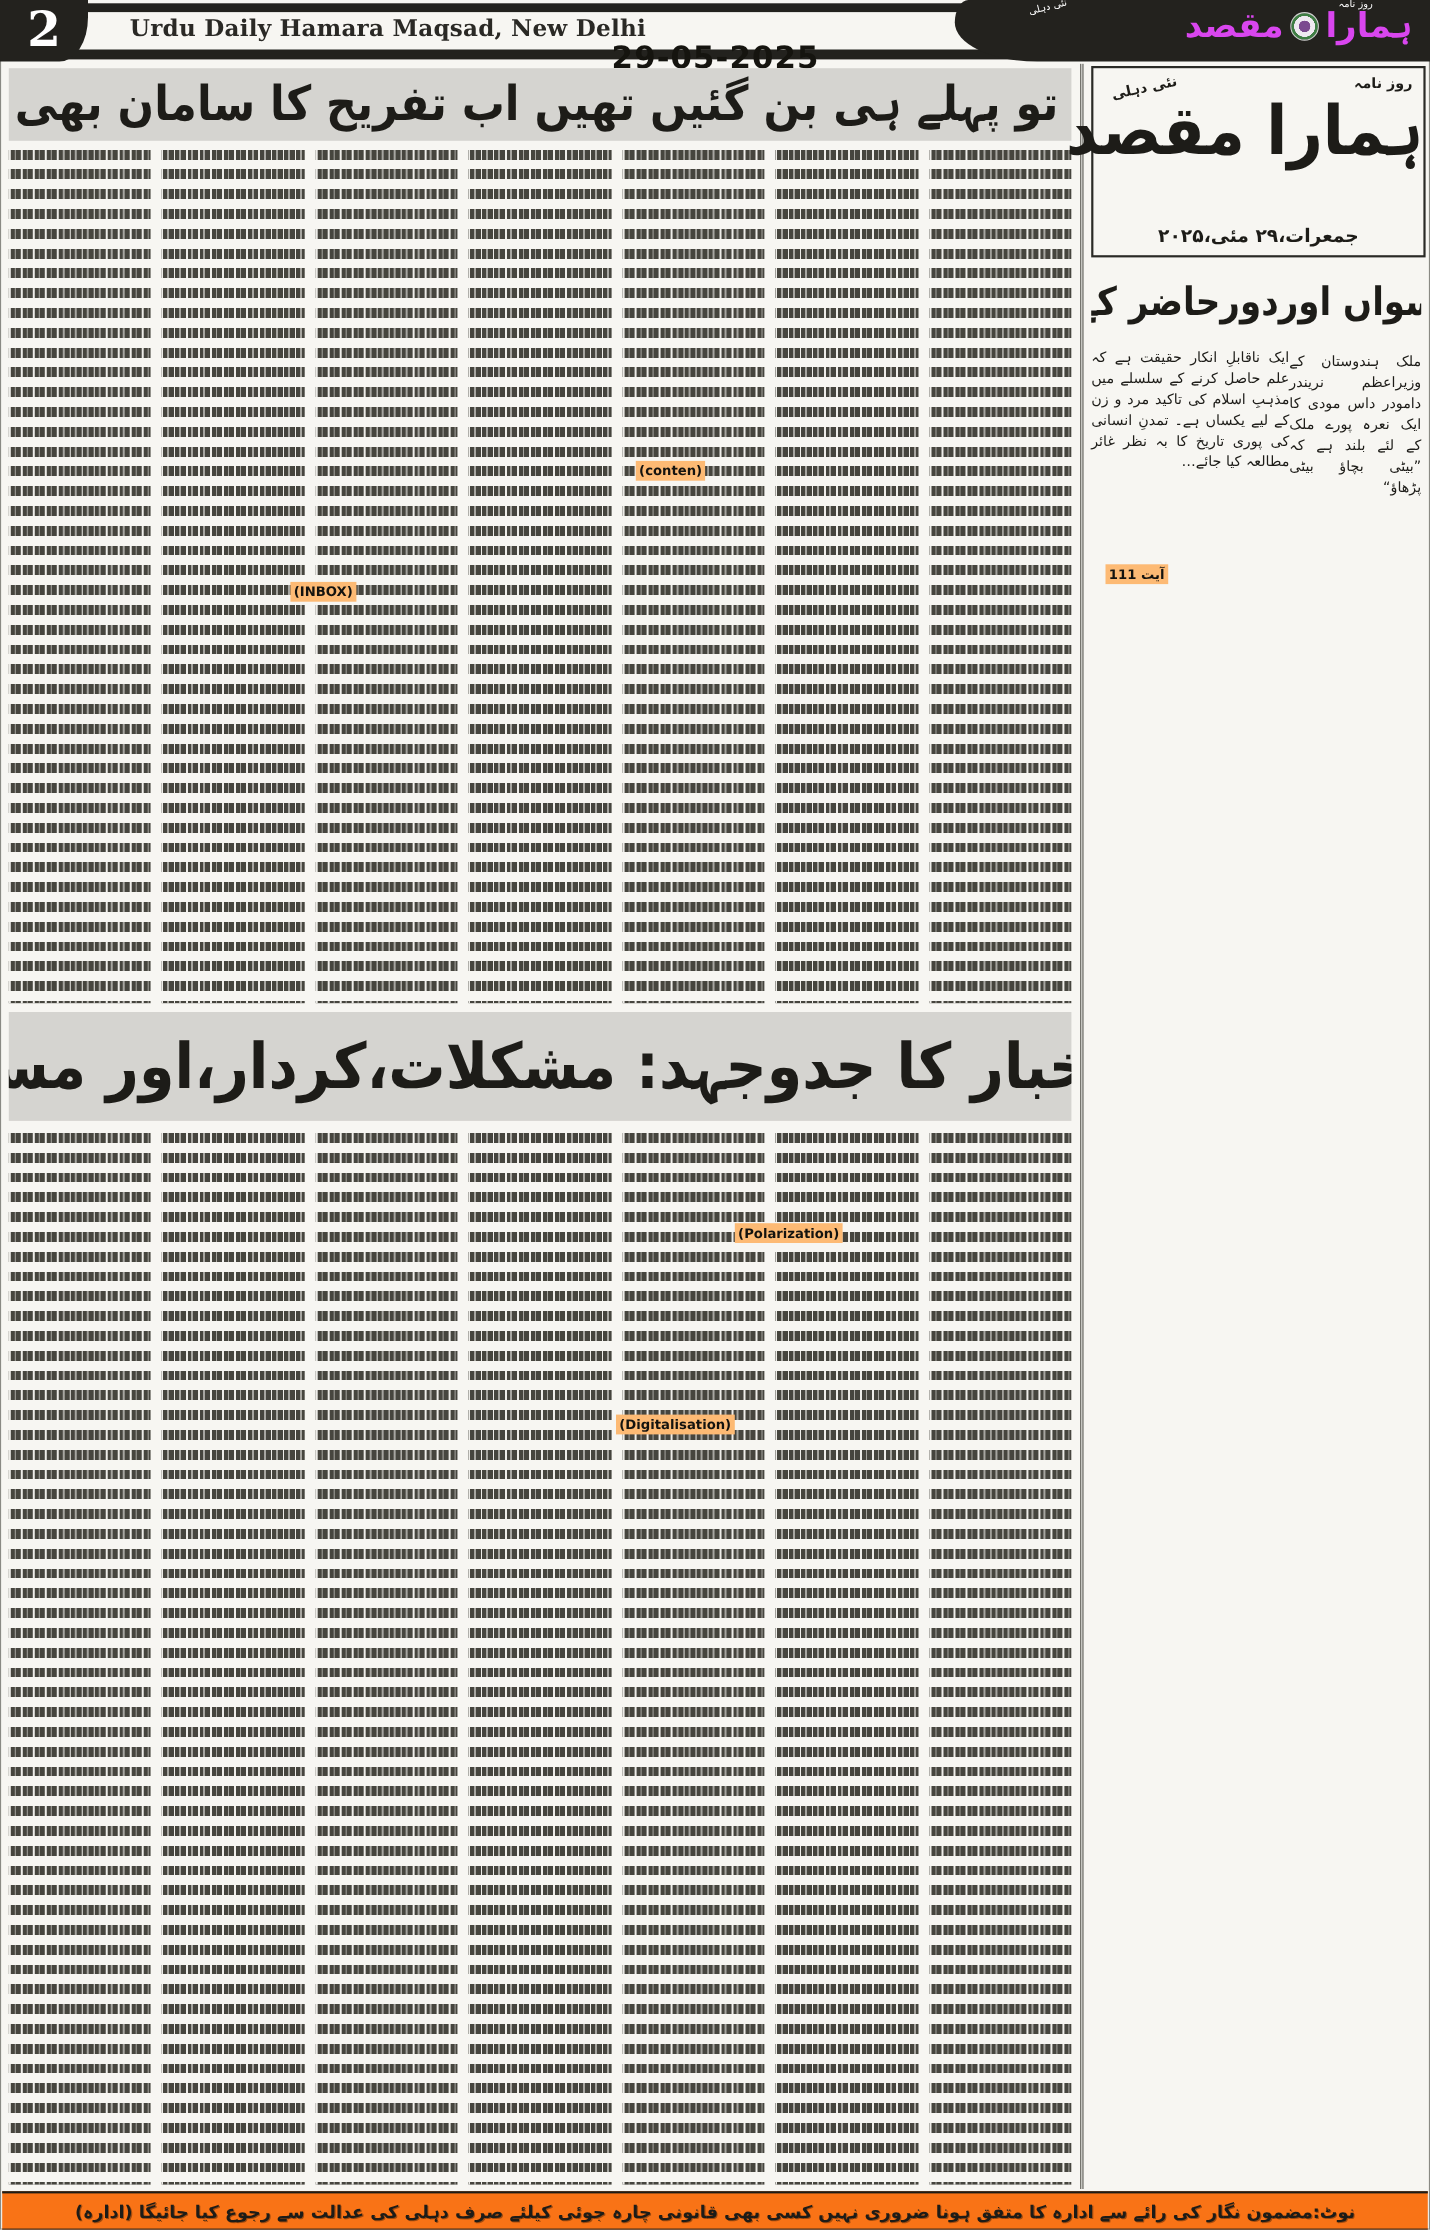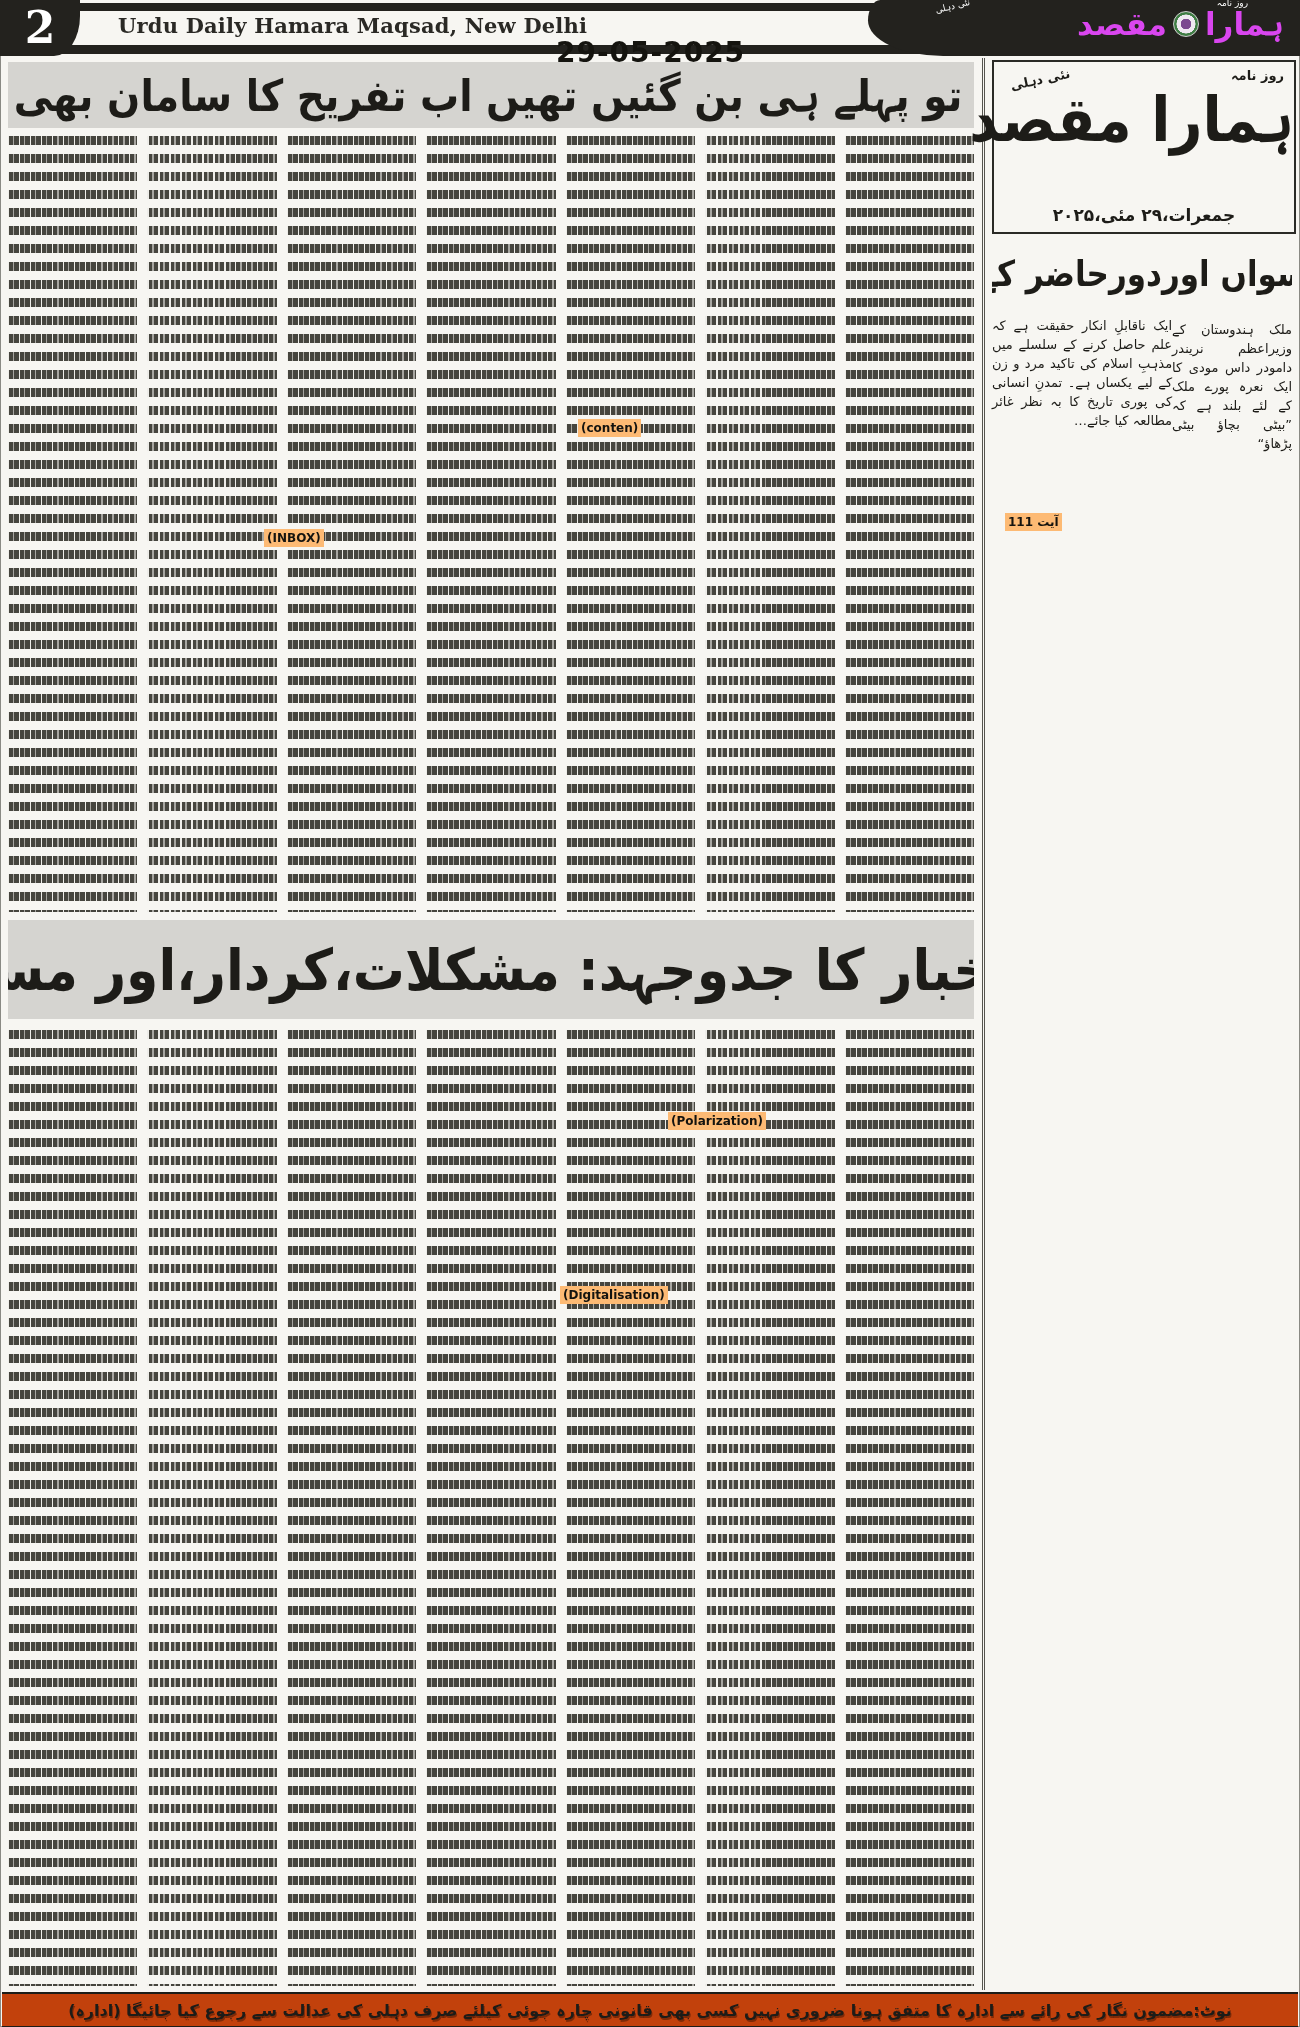--- a/index.html
+++ b/index.html
@@ -102,21 +102,21 @@
   }
   .editorial-headline span{font-size:31px;font-weight:bold;white-space:nowrap;transform:scaleY(1.15);}
   .editorial-body{
     position:absolute;left:992px;top:316px;width:300px;height:1670px;
     display:flex;flex-direction:row;
   }
   .editorial-body .lead{font-size:13px;line-height:19px;}
 
   
   .footer{
-    position:absolute;left:2px;right:2px;top:1992px;height:32px;background:#c2410c;
+    position:absolute;left:2px;right:2px;top:1992px;height:32px;background:#f97316;
     border-top:2px solid #1d1c18;border-bottom:2px solid #1d1c18;
     display:flex;align-items:center;justify-content:center;direction:rtl;overflow:hidden;
   }
   .footer span{
     font-size:16px;font-weight:bold;white-space:nowrap;letter-spacing:.3px;
     text-shadow:1px 1.5px 0 rgba(0,0,0,.35);
   }
 </style>
 </head>
 <body>

